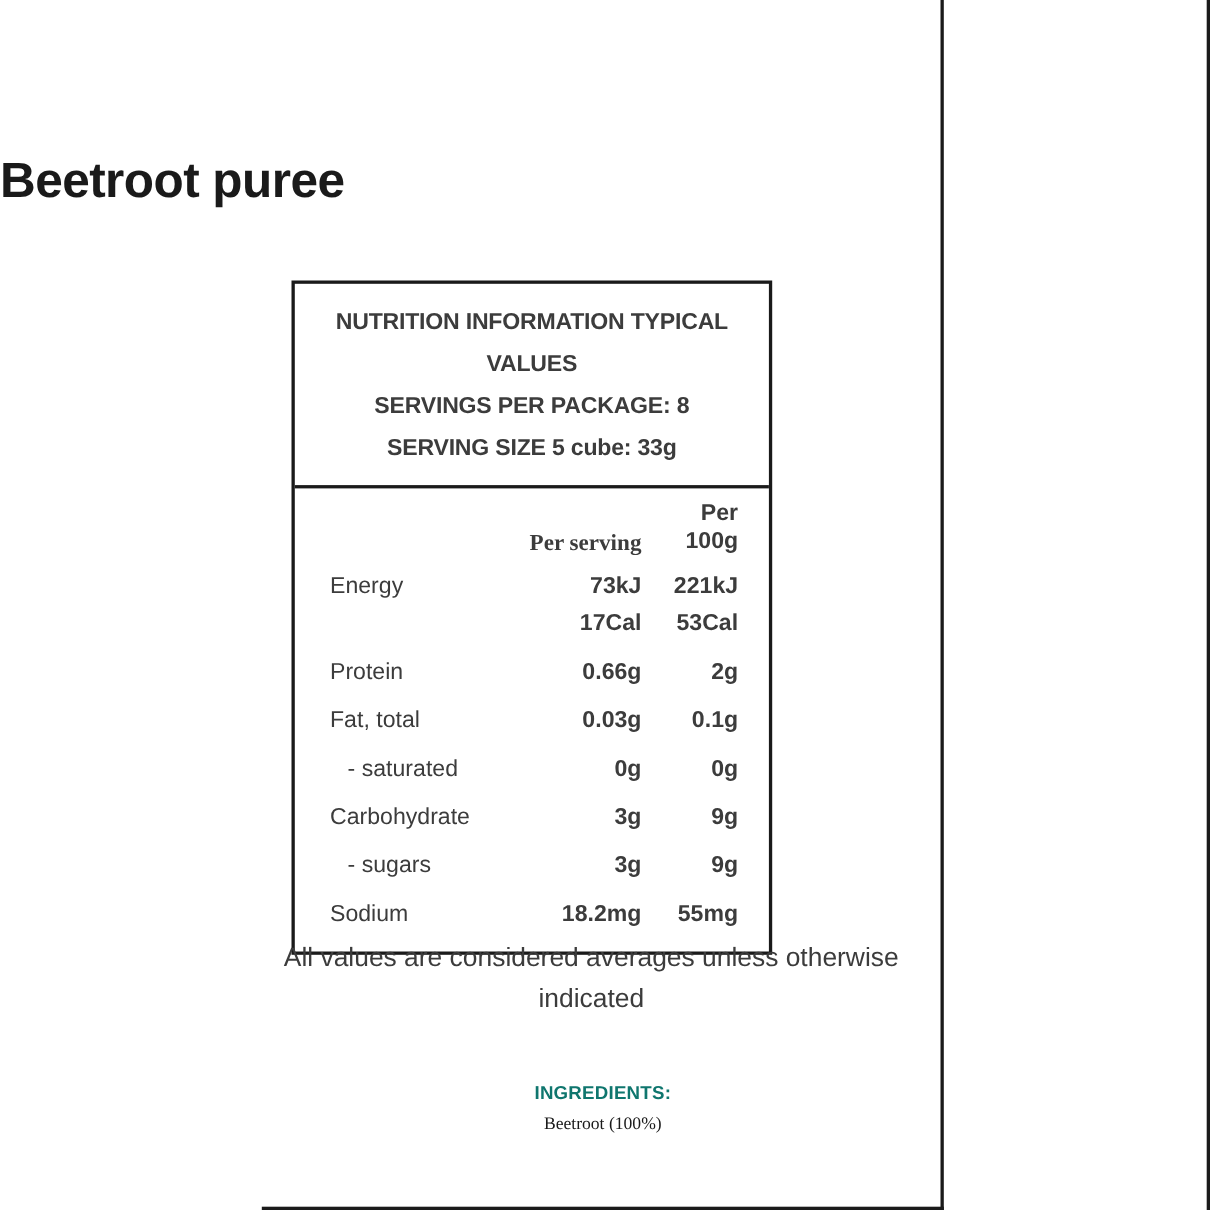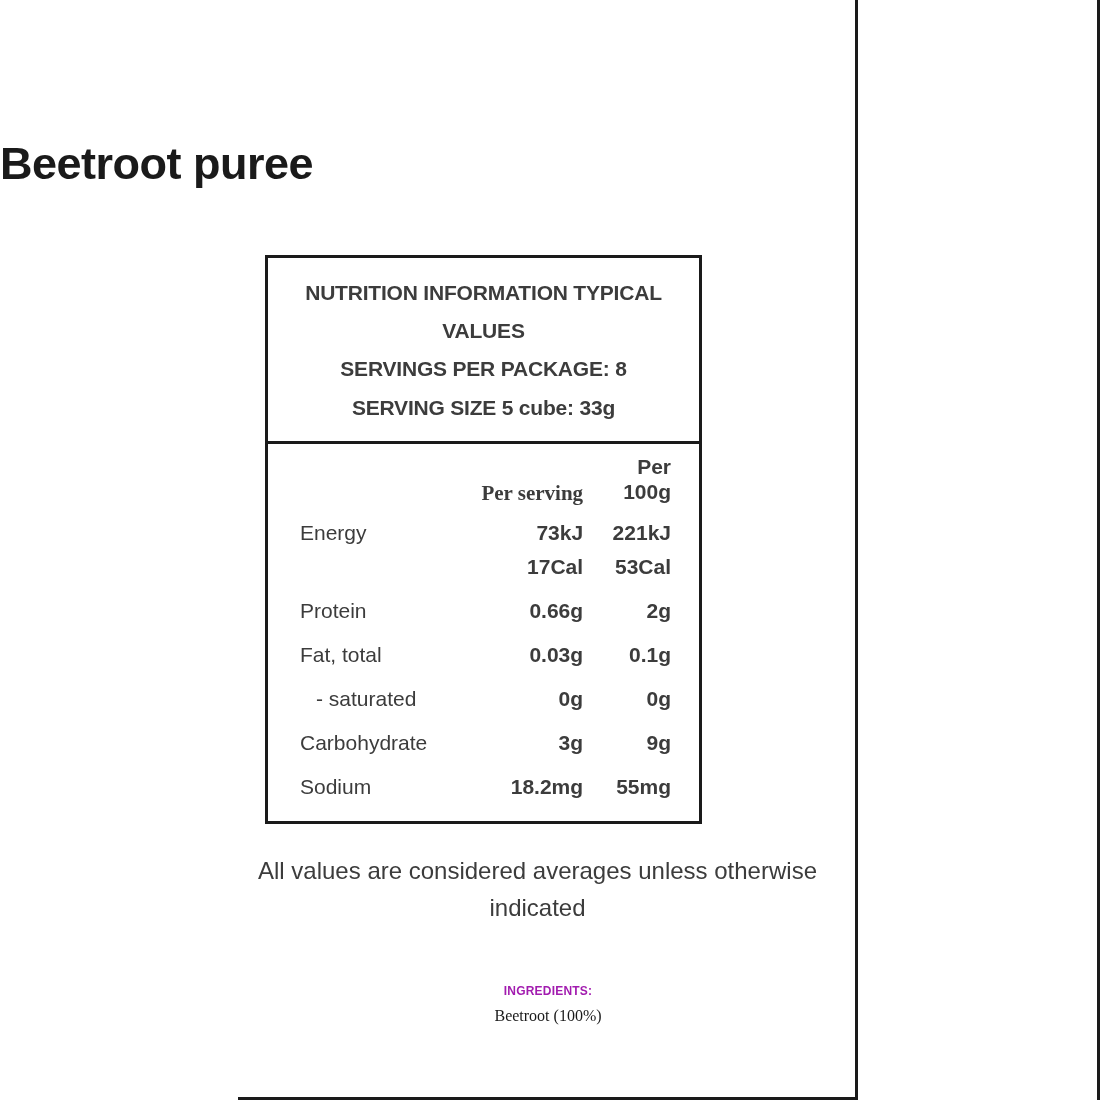--- a/index.html
+++ b/index.html
@@ -160,23 +160,23 @@
   }
 
   .ingredients-block {
     position: absolute;
     left: 238px;
     top: 984px;
     width: 620px;
     text-align: center;
   }
   .ingredients-heading {
-    font-size: 12px;
-    font-weight: bold;
-    color: #a21caf;
+    font-size: 17px;
+    font-weight: bold;
+    color: #0f766e;
     letter-spacing: 0.2px;
   }
   .ingredients-text {
     margin-top: 9px;
     font-size: 16px;
     color: #1a1a1a;
     font-family: Liberation Serif, serif;
   }
 </style>
 </head>
@@ -239,20 +239,25 @@
               <td class="col-serving">0g</td>
               <td class="col-100">0g</td>
             </tr>
 
             <tr class="data-row">
               <td class="col-label">Carbohydrate</td>
               <td class="col-serving">3g</td>
               <td class="col-100">9g</td>
             </tr>
 
+            <tr class="data-row">
+              <td class="col-label indent">- sugars</td>
+              <td class="col-serving">3g</td>
+              <td class="col-100">9g</td>
+            </tr>
 
             <tr class="data-row">
               <td class="col-label">Sodium</td>
               <td class="col-serving">18.2mg</td>
               <td class="col-100">55mg</td>
             </tr>
           </tbody>
         </table>
       </div>
     </div>

